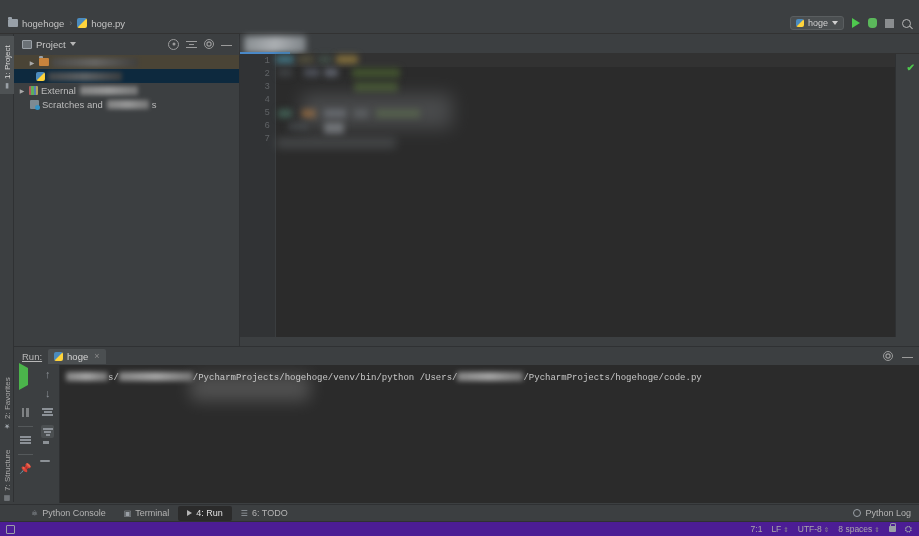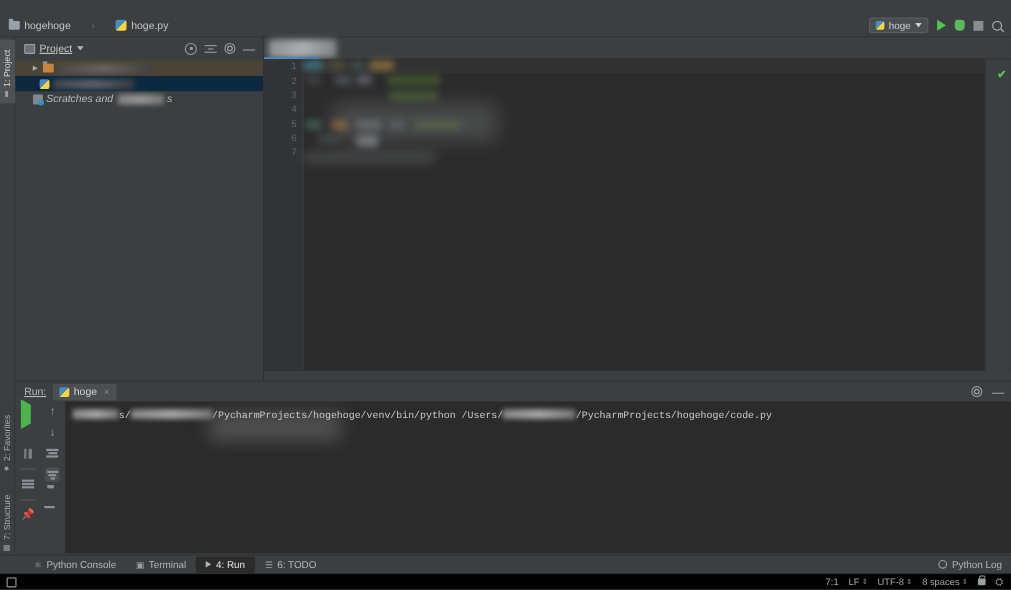--- a/index.html
+++ b/index.html
@@ -29,21 +29,21 @@
   .mac-title .pyglyph {
     display:inline-block; width:8px; height:8px; vertical-align:-1px;
     margin-right:3px; border-radius:1.5px;
     background:linear-gradient(135deg,#4b8bbe 50%,#ffd43b 50%);
   }
 
   
   .navbar {
     position:absolute; top:13px; left:0; width:919px; height:21px;
     background:#3c3f41; border-bottom:1px solid #323232;
-    display:flex; align-items:center; padding-left:8px; gap:18px;
+    display:flex; align-items:center; padding-left:8px; gap:4px;
   }
   .crumb { display:flex; align-items:center; gap:4px; font-size:9.5px; color:#c4c4c4; }
   .folder-ico {
     width:10px; height:8px; background:#98a0a8; border-radius:1px;
     position:relative;
   }
   .folder-ico::before{
     content:""; position:absolute; top:-2px; left:0; width:4px; height:2px;
     background:#98a0a8; border-radius:1px 1px 0 0;
   }
@@ -73,21 +73,21 @@
 
   
   .project-panel {
     position:absolute; top:34px; left:14px; width:226px; height:318px;
     background:#3c3f41; border-right:1px solid #2f3133;
   }
   .pp-header {
     height:20px; display:flex; align-items:center; padding:0 4px 0 8px;
     font-size:9.5px; color:#c8c8c8; gap:5px;
   }
-  .pp-title-box { display:flex; align-items:center; gap:4px; flex:1;text-decoration:underline; }
+  .pp-title-box { display:flex; align-items:center; gap:4px; flex:1; }
   .pp-sq {
     width:10px; height:9px; border:1px solid #9aa0a6; border-radius:1px;
     background:#6b7176;
   }
   .caret-dn {
     width:0;height:0;border-left:3.5px solid transparent;border-right:3.5px solid transparent;
     border-top:4px solid #b6b6b6;
   }
   .pp-tools { display:flex; align-items:center; gap:7px; padding-right:3px; }
   .ico-btn { width:11px; height:11px; position:relative; opacity:.82; }
@@ -267,21 +267,21 @@
   }
   .evt-log {
     position:absolute; right:8px; top:504px; height:17px;
     display:flex; align-items:center; gap:4px; font-size:9px; color:#b4b4b4;
   }
   .evt-circle { width:8px;height:8px;border:1.2px solid #9aa0a6;border-radius:50%; }
 
   
   .statusbar {
     position:absolute; top:521px; left:0; width:919px; height:15px;
-    background:#000000; border-top:1px solid #2f3133;
+    background:#4c1d95; border-top:1px solid #2f3133;
     display:flex; align-items:center; font-size:8.5px; color:#a9a9a9;
   }
   .sb-left { margin-left:6px; }
   .sb-frame { width:9px;height:9px;border:1.2px solid #9aa0a6;border-radius:1px; }
   .sb-right { margin-left:auto; display:flex; align-items:center; gap:9px; padding-right:7px; }
   .sb-item { display:flex; align-items:center; gap:2px; }
   .sb-arrows { font-size:6.5px; color:#8a8a8a; line-height:7px; }
   .lock-ic {
     width:7px;height:6px;background:#9aa0a6;border-radius:1px;position:relative;
   }
@@ -362,22 +362,28 @@
         <span class="twist">▶</span>
         <span class="folder-ico" style="background:#c8833c;"></span>
         <span class="blur-chip dark" style="width:86px;"></span>
       </div>
 
       <div class="tnode selected" style="padding-left:22px;">
         <span class="py-ico" style="width:9px;height:9px;"></span>
         <span class="blur-chip dark" style="width:74px;"></span>
       </div>
 
-
-      <div class="tnode" style="padding-left:16px;font-style:italic;">
+      <div class="tnode" style="padding-left:4px;">
+        <span class="twist">▶</span>
+        <span class="lib-ico"></span>
+        <span>External</span>
+        <span class="blur-chip" style="width:58px;margin-left:1px;"></span>
+      </div>
+
+      <div class="tnode" style="padding-left:16px;">
         <span class="scratch-ico"></span>
         <span>Scratches and</span>
         <span class="blur-chip" style="width:42px;margin-left:1px;"></span>
         <span style="font-size:9.5px;">s</span>
       </div>
     </div>
   </div>
 
   <div class="editor-tabs">
     <div class="etab-blur"></div>

